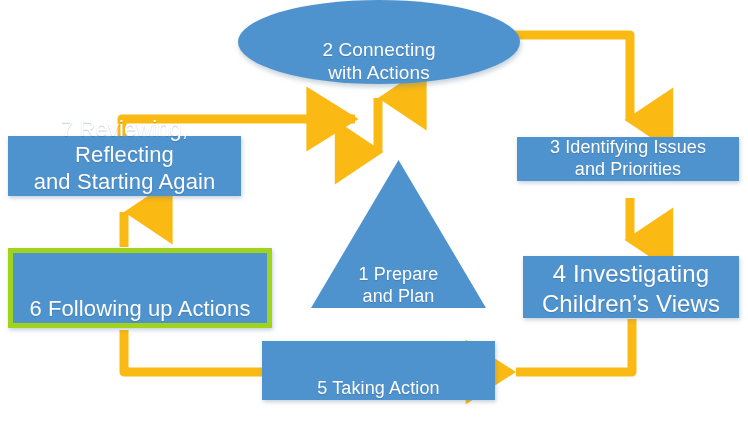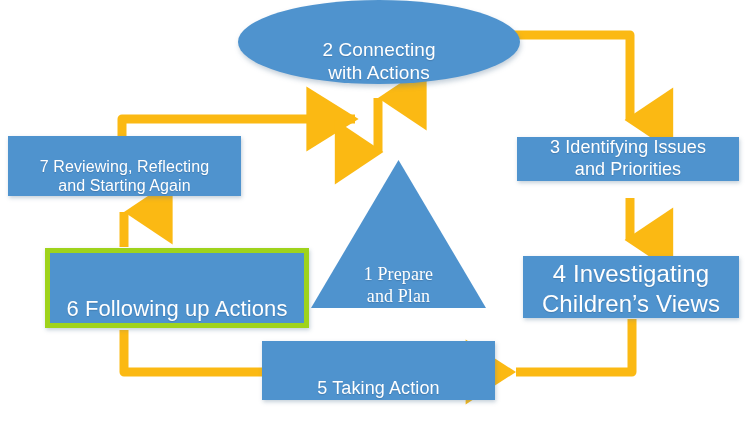--- a/index.html
+++ b/index.html
@@ -58,30 +58,29 @@
     position: absolute;
     left: 0;
     top: 0;
     width: 100%;
     height: 100%;
   }
   .triangle-text {
     position: relative;
     z-index: 3;
     margin-top: 24px;
-    font-family: Liberation Serif, serif;
   }
   
   #node-2 { left: 238px; top: 0px;   width: 282px; height: 84px;  font-size: 19px; }
   #node-3 { left: 517px; top: 137px; width: 222px; height: 44px;  font-size: 18px; }
   #node-4 { left: 523px; top: 256px; width: 216px; height: 62px;  font-size: 24px; }
   #node-5 { left: 262px; top: 341px; width: 233px; height: 59px;  font-size: 18px; }
   #node-6 { left: 8px;   top: 248px; width: 264px; height: 80px;  font-size: 22px;
-            border: 5px solid #9fd31c; background: #4f93ce; margin-left: 37px; }
-  #node-7 { left: 8px;   top: 136px; width: 233px; height: 60px;  font-size: 16px; }
+            border: 5px solid #9fd31c; background: #4f93ce; }
+  #node-7 { left: 8px;   top: 136px; width: 233px; height: 60px;  font-size: 22px; }
   #node-1 { left: 311px; top: 160px; width: 175px; height: 148px; font-size: 18px; }
 </style>
 </head>
 <body>
 
 <div id="diagram-root">
 
   <svg id="connector-layer" viewBox="0 0 748 421" xmlns="http://www.w3.org/2000/svg">
     <defs>
       <marker id="ah-down" markerWidth="8" markerHeight="8" refX="4" refY="7" orient="auto" markerUnits="strokeWidth">

